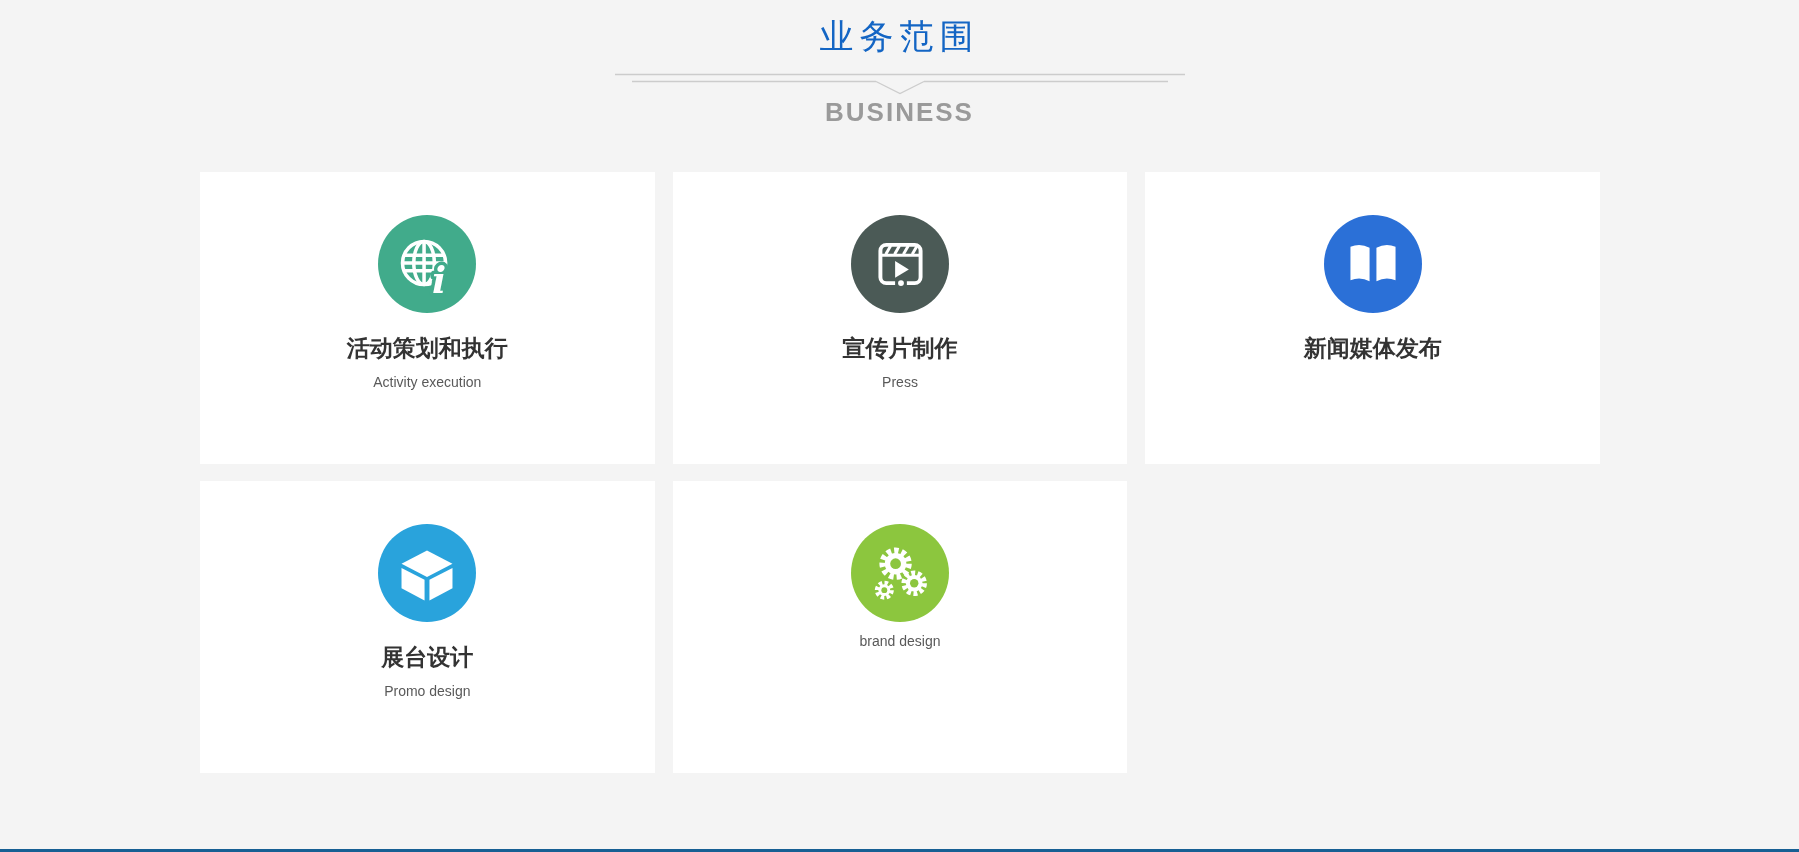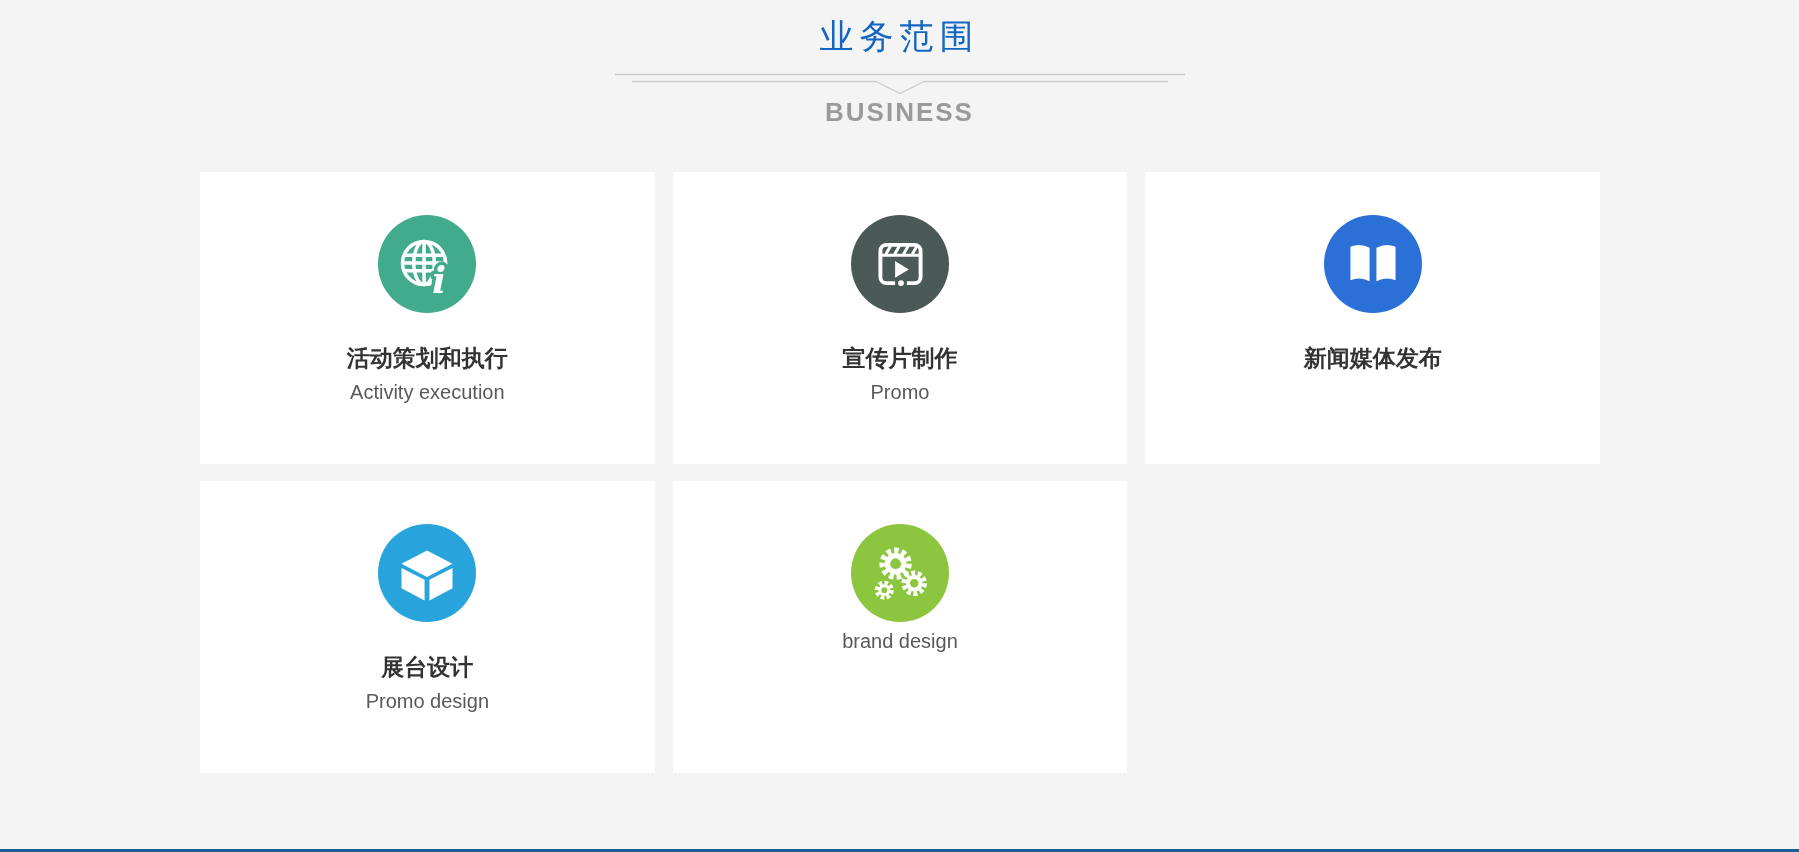--- a/index.html
+++ b/index.html
@@ -21,22 +21,22 @@
   .grid{
     position:absolute;left:200px;top:172px;width:1400px;
     display:grid;grid-template-columns:repeat(3,1fr);
     column-gap:18px;row-gap:17px;grid-auto-rows:292px;
   }
   .card{
     background:#ffffff;text-align:center;box-sizing:border-box;
     padding-top:43px;cursor:pointer;
   }
   .card .icon{display:block;margin:0 auto;}
-  .card-title{margin-top:30px;font-size:23px;font-weight:bold;color:#333333;line-height:30px;}
-  .card-sub{margin-top:10px;font-size:20px;color:#595959;line-height:18px;}
+  .card-title{margin-top:20px;font-size:23px;font-weight:bold;color:#333333;line-height:30px;}
+  .card-sub{margin-top:10px;font-size:14px;color:#595959;line-height:18px;}
   .bottom-line{position:absolute;left:0;bottom:0;width:100%;height:3px;background:#175f93;}
 </style>
 </head>
 <body>
 
 <div class="header">
   <h2 class="title">业务范围</h2>
   <svg class="divider" width="570" height="26" viewBox="0 0 570 26">
     <g fill="none" stroke-width="1.3" stroke="#cccccc">
       <line x1="0" y1="4.5" x2="570" y2="4.5"></line>
@@ -76,21 +76,21 @@
         <line x1="35.5" y1="40" x2="40.5" y2="31.5"></line>
         <line x1="44.5" y1="40" x2="49.5" y2="31.5"></line>
         <line x1="53.5" y1="40" x2="58.5" y2="31.5"></line>
         <line x1="62.5" y1="40" x2="67.5" y2="31.5"></line>
       </g>
       <path d="M45 47 L59 55.5 L45 64 Z" fill="#ffffff"></path>
       <line x1="45" y1="69.5" x2="57" y2="69.5" stroke-width="5" stroke="#4b5a56"></line>
       <circle cx="51" cy="69.5" r="3" fill="#ffffff"></circle>
     </svg>
     <div class="card-title">宣传片制作</div>
-    <div class="card-sub">Promo</div>
+    <div class="card-sub">Press</div>
   </div>
 
 
   <div class="card">
     <svg class="icon" viewBox="0 0 100 100" width="98" height="98">
       <circle cx="50" cy="50" r="50" fill="#2b70d7"></circle>
       <g fill="#ffffff">
         <path d="M27 32.5 Q37 28.5 46.5 33.5 L46.5 67.5 Q37 62.5 27 66.5 Z"></path>
         <path d="M73 32.5 Q63 28.5 53.5 33.5 L53.5 67.5 Q63 62.5 73 66.5 Z"></path>
       </g>

